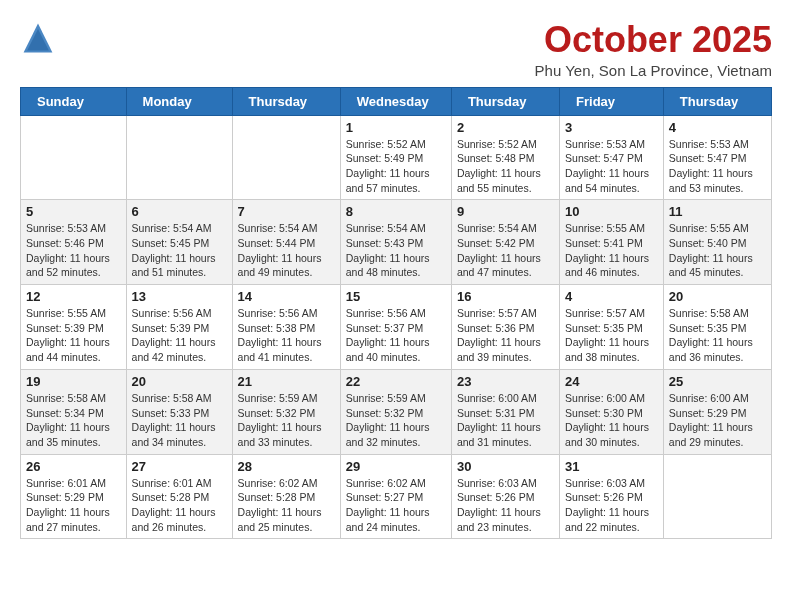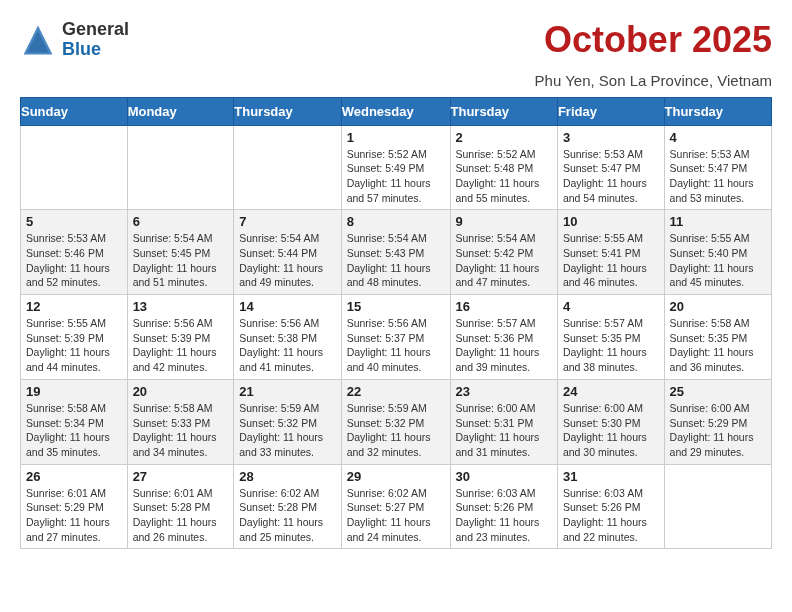--- a/index.html
+++ b/index.html
@@ -48,33 +48,33 @@
     }
     .month-title {
       font-size: 36px;
       font-weight: bold;
       color: #b91c1c;
       line-height: 1.1;
     }
     .subtitle {
       font-size: 15px;
       color: #444;
-      margin-top: 12px;
+      margin-top: 2px;
     }
     .calendar {
       width: 100%;
       border-collapse: collapse;
       margin-top: 6px;
       font-size: 11px;
     }
     .calendar thead th {
       background: #2a72b8;
       color: #fff;
       text-align: left;
-      padding: 6px 0;
+      padding: 6px 16px;
       font-size: 13px;
       font-weight: bold;
       border: 1px solid #1a5a9a;
     }
     .calendar tbody td {
       vertical-align: top;
       border: 1px solid #ccc;
       padding: 4px 5px;
       width: 113px;
       min-height: 80px;
@@ -102,24 +102,20 @@
 </head>
 <body>
 
 <div class="page">
   <div class="header-top">
     <div class="logo">
       <svg class="logo-icon" viewBox="0 0 40 40">
         <polygon points="20,4 36,36 4,36" fill="#2a72b8" opacity="0.85"></polygon>
         <polygon points="20,10 32,34 8,34" fill="#1a5a9a" opacity="0.5"></polygon>
       </svg>
-      <div class="logo-text">
-        <span class="logo-general">General</span>
-        <span class="logo-blue">Blue</span>
-      </div>
     </div>
     <div class="title-block">
       <div class="month-title">October 2025</div>
       <div class="subtitle">Phu Yen, Son La Province, Vietnam</div>
     </div>
   </div>
 
   <table class="calendar">
     <thead>
       <tr>

